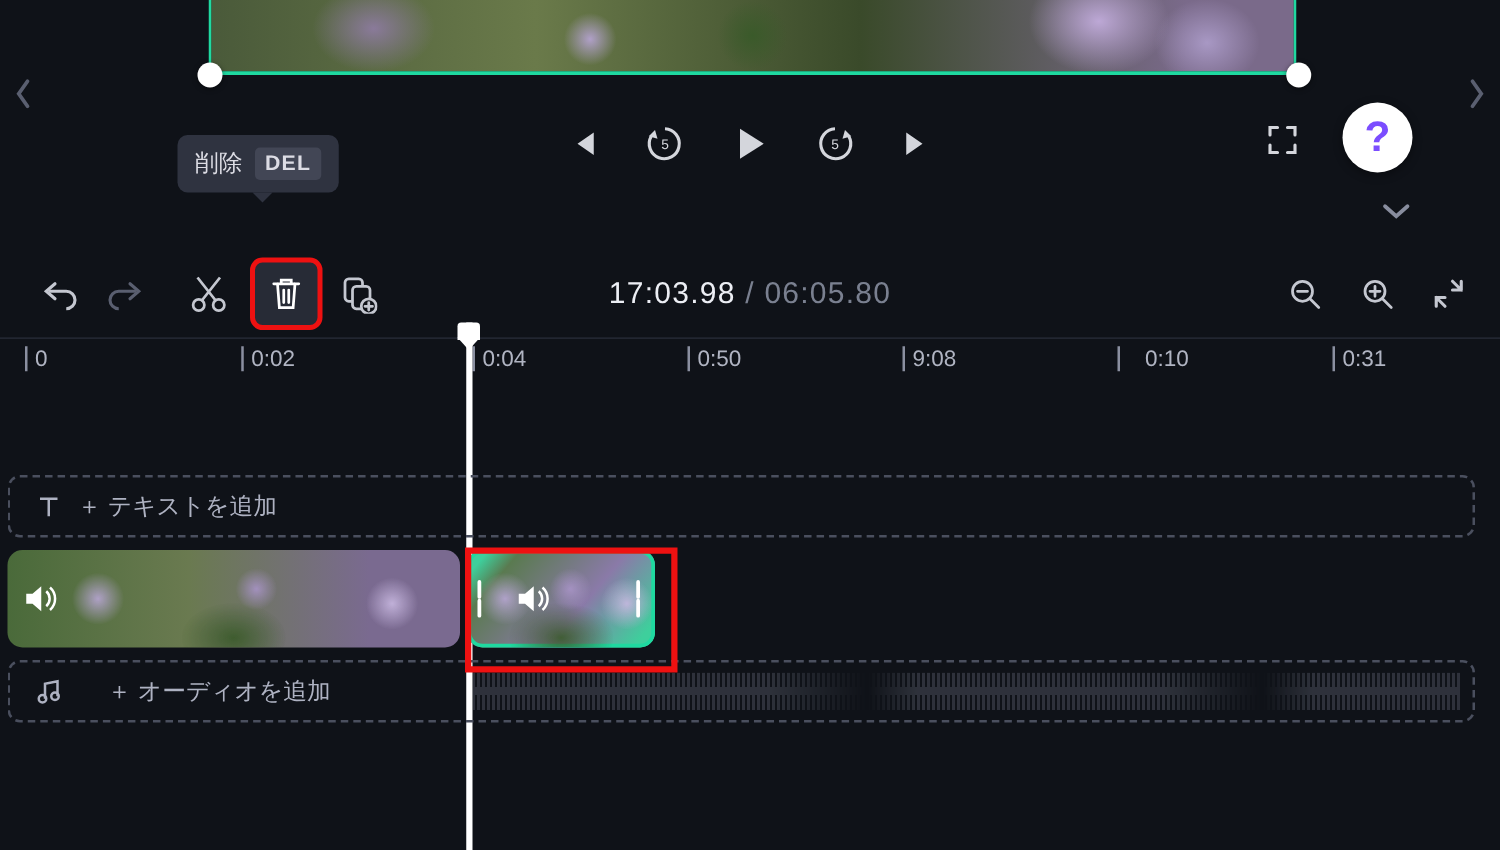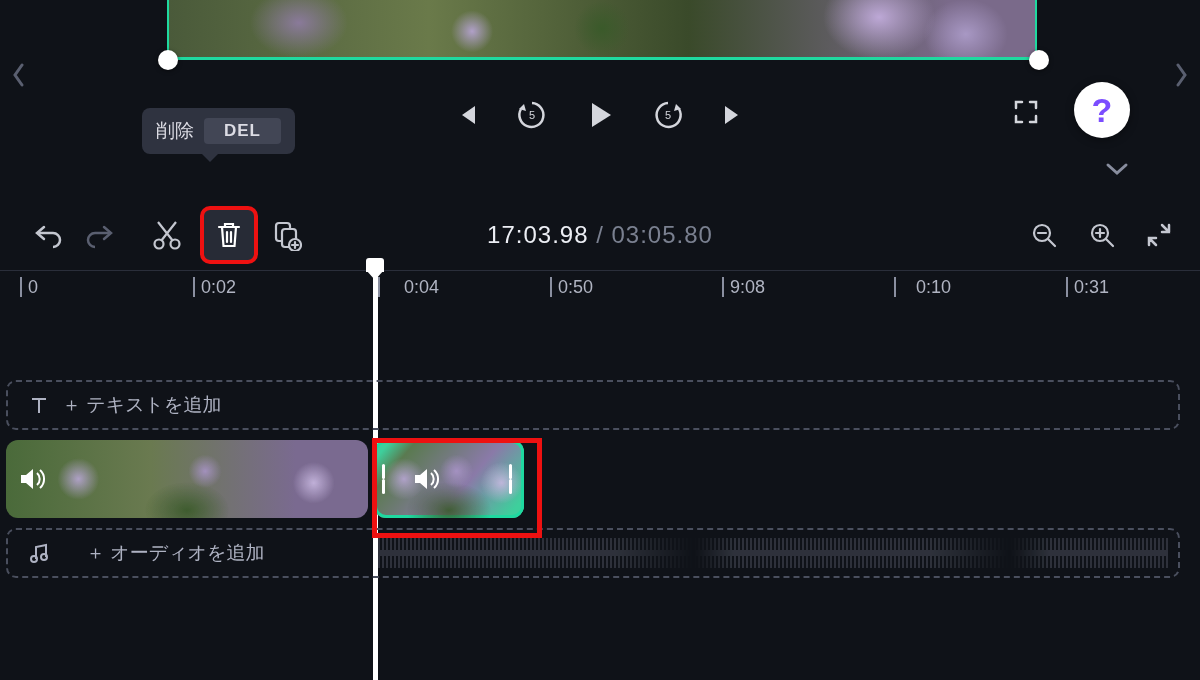--- a/index.html
+++ b/index.html
@@ -53,21 +53,21 @@
     border-radius: 8px;
     padding: 10px 14px;
     display: flex; align-items: flex-end; gap: 10px;
     font-size: 19px; color: #dcdce4;
   }
   .tooltip::after {
     content:""; position:absolute; bottom:-8px; left:60px;
     border: 8px solid transparent; border-top-color:#2f3340; border-bottom:none;
   }
   .tooltip .kbd {
-    background:#424655; padding:3px 20px; border-radius:4px;
+    background:#424655; padding:3px 8px; border-radius:4px;
     font-size:17px; font-weight:600; letter-spacing:1px;
   }
 
   
   .playback-row {
     position: absolute;
     top: 85px; left: 0; right: 0; height: 60px;
     display:flex; align-items:center; justify-content:center;
     gap: 34px;
   }
@@ -305,21 +305,21 @@
   </span>
   <span class="tbtn copy-btn">
     <svg width="30" height="32" viewBox="0 0 30 32" stroke="currentColor" stroke-width="2.2" fill="none">
         <rect x="4" y="4" width="14" height="18" rx="3"></rect>
         <rect x="10" y="10" width="14" height="18" rx="3" fill="#0f1218"></rect>
         <circle cx="23" cy="26" r="6" fill="#0f1218"></circle>
         <path d="M23 23v6M20 26h6" stroke-linecap="round"></path>
       </svg>
   </span>
   <div class="timecode">
-    <span>17:03.98</span><span class="dur"> / </span><span class="dur">03:05.80</span>
+    <span>17:03.98</span><span class="dur"> / </span><span class="dur">06:05.80</span>
   </div>
   <div class="right-tools">
     <span class="tbtn zo">
       <svg width="28" height="28" viewBox="0 0 28 28" stroke="currentColor" stroke-width="2.2" fill="none">
           <circle cx="12" cy="12" r="8"></circle>
           <path d="M18 18l7 7M8 12h8" stroke-linecap="round"></path>
         </svg>
     </span>
     <span class="tbtn">
       <svg width="28" height="28" viewBox="0 0 28 28" stroke="currentColor" stroke-width="2.2" fill="none">
@@ -334,21 +334,21 @@
     </span>
   </div>
 </div>
 
 <div class="ruler">
     <div class="tick major" style="left: 20px;"></div>
     <div class="tick-label" style="left: 20px;">0</div>
     <div class="tick major" style="left: 193px;"></div>
     <div class="tick-label" style="left: 193px;">0:02</div>
     <div class="tick major" style="left: 378px;"></div>
-    <div class="tick-label" style="left: 396px;">0:04</div>
+    <div class="tick-label" style="left: 378px;">0:04</div>
     <div class="tick major" style="left: 550px;"></div>
     <div class="tick-label" style="left: 550px;">0:50</div>
     <div class="tick major" style="left: 722px;"></div>
     <div class="tick-label" style="left: 722px;">9:08</div>
     <div class="tick major" style="left: 894px;"></div>
     <div class="tick-label" style="left: 908px;">0:10</div>
     <div class="tick major" style="left: 1066px;"></div>
     <div class="tick-label" style="left: 1066px;">0:31</div>
   </div>
 

